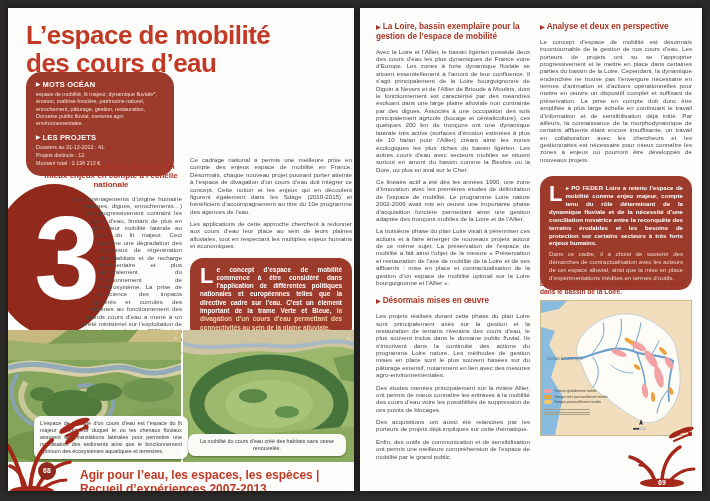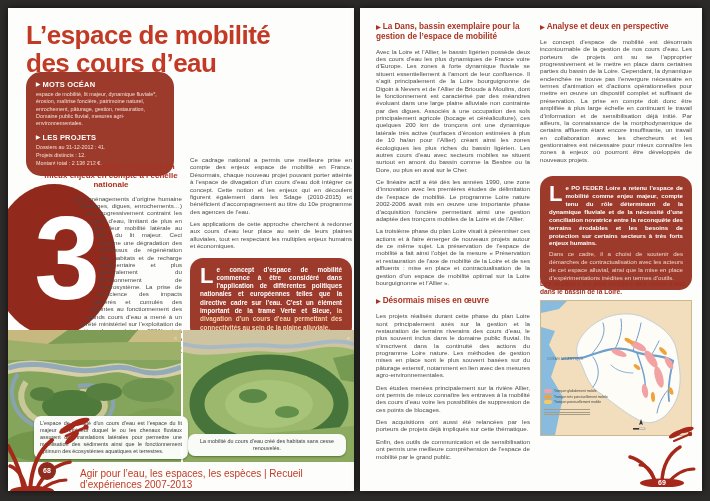--- a/index.html
+++ b/index.html
@@ -89,21 +89,21 @@
   #caption2 { left:180px; top:426px; width:158px; text-align:center;}
 
   .footer-art { position:absolute; left:-2px; top:398px; }
   .page-num {
     position:absolute; left:30px; top:454px; width:18px; height:18px;
     background:#8f2a1e; border-radius:50%; color:#fff; font-size:7px;
     font-weight:bold; text-align:center; line-height:18px;
   }
   .footer-text {
     position:absolute; left:72px; top:460px; color:#c23a26;
-    font-size:10px; font-weight:normal;
+    font-size:12px; font-weight:bold;
   }
 
   
   #rcol1 { left:16px; top:14px; width:154px; height:462px; overflow:hidden;}
   #rcol2 { left:180px; top:14px; width:152px; height:150px; overflow:hidden;}
   .rp-box {
     position:absolute; left:180px; top:168px; width:152px;
     background:#9c3a2b; border-radius:13px; padding:8px 9px;
     color:#fff; font-size:6.1px; font-weight:bold; line-height:1.3; text-align:justify;
   }
@@ -216,21 +216,21 @@
     </g>
   </svg>
 
   <div class="page-num">68</div>
   <div class="footer-text">Agir pour l’eau, les espaces, les espèces | Recueil d’expériences 2007-2013</div>
 </div>
 
 <div class="page" id="page-right">
 
   <div class="col" id="rcol1">
-    <div class="sec-head-l" style="margin-top:0"><span class="bullet">▶</span><span>La Dans, bassin exemplaire pour la gestion de l’espace de mobilité</span></div>
+    <div class="sec-head-l" style="margin-top:0"><span class="bullet">▶</span><span>La Loire, bassin exemplaire pour la gestion de l’espace de mobilité</span></div>
     <div class="para">Avec la Loire et l’Allier, le bassin ligérien possède deux des cours d’eau les plus dynamiques de France voire d’Europe. Les zones à forte dynamique fluviale se situent essentiellement à l’amont de leur confluence. Il s’agit principalement de la Loire bourguignonne de Digoin à Nevers et de l’Allier de Brioude à Moulins, dont le fonctionnement est caractérisé par des méandres évoluant dans une large plaine alluviale non contrainte par des digues. Associés à une occupation des sols principalement agricole (bocage et céréaliculture), ces quelques 200 km de tronçons ont une dynamique latérale très active (surfaces d’érosion estimées à plus de 10 ha/an pour l’Allier) créant ainsi les zones écologiques les plus riches du bassin ligérien. Les autres cours d’eau avec secteurs mobiles se situent surtout en amont du bassin comme la Besbre ou la Dore, ou plus en aval sur le Cher.</div>
     <div class="para">Ce linéaire actif a été dès les années 1990, une zone d’innovation avec les premières études de délimitation de l’espace de mobilité. Le programme Loire nature 2002-2006 avait mis en œuvre une importante phase d’acquisition foncière permettant ainsi une gestion adaptée des tronçons mobiles de la Loire et de l’Allier.</div>
     <div class="para">La troisième phase du plan Loire visait à pérenniser ces actions et à faire émerger de nouveaux projets autour de ce même sujet. La préservation de l’espace de mobilité a fait ainsi l’objet de la mesure « Préservation et restauration de l’axe de mobilité de la Loire et de ses affluents : mise en place et contractualisation de la gestion d’un espace de mobilité optimal sur la Loire bourguignonne et l’Allier ».</div>
     <div class="sec-head-l"><span class="bullet">▶</span><span>Désormais mises en œuvre</span></div>
     <div class="para">Les projets réalisés durant cette phase du plan Loire sont principalement axés sur la gestion et la restauration de terrains riverains des cours d’eau, le plus souvent inclus dans le domaine public fluvial. Ils s’inscrivent dans la continuité des actions du programme Loire nature. Les méthodes de gestion mises en place sont le plus souvent basées sur du pâturage extensif, notamment en lien avec des mesures agro-environnementales.</div>
     <div class="para">Des études menées principalement sur la rivière Allier, ont permis de mieux connaître les entraves à la mobilité des cours d’eau voire les possibilités de suppression de ces points de blocages.</div>
     <div class="para">Des acquisitions ont aussi été relancées par les porteurs de projets déjà impliqués sur cette thématique.</div>
     <div class="para">Enfin, des outils de communication et de sensibilisation ont permis une meilleure compréhension de l’espace de mobilité par le grand public.</div>
   </div>
 

